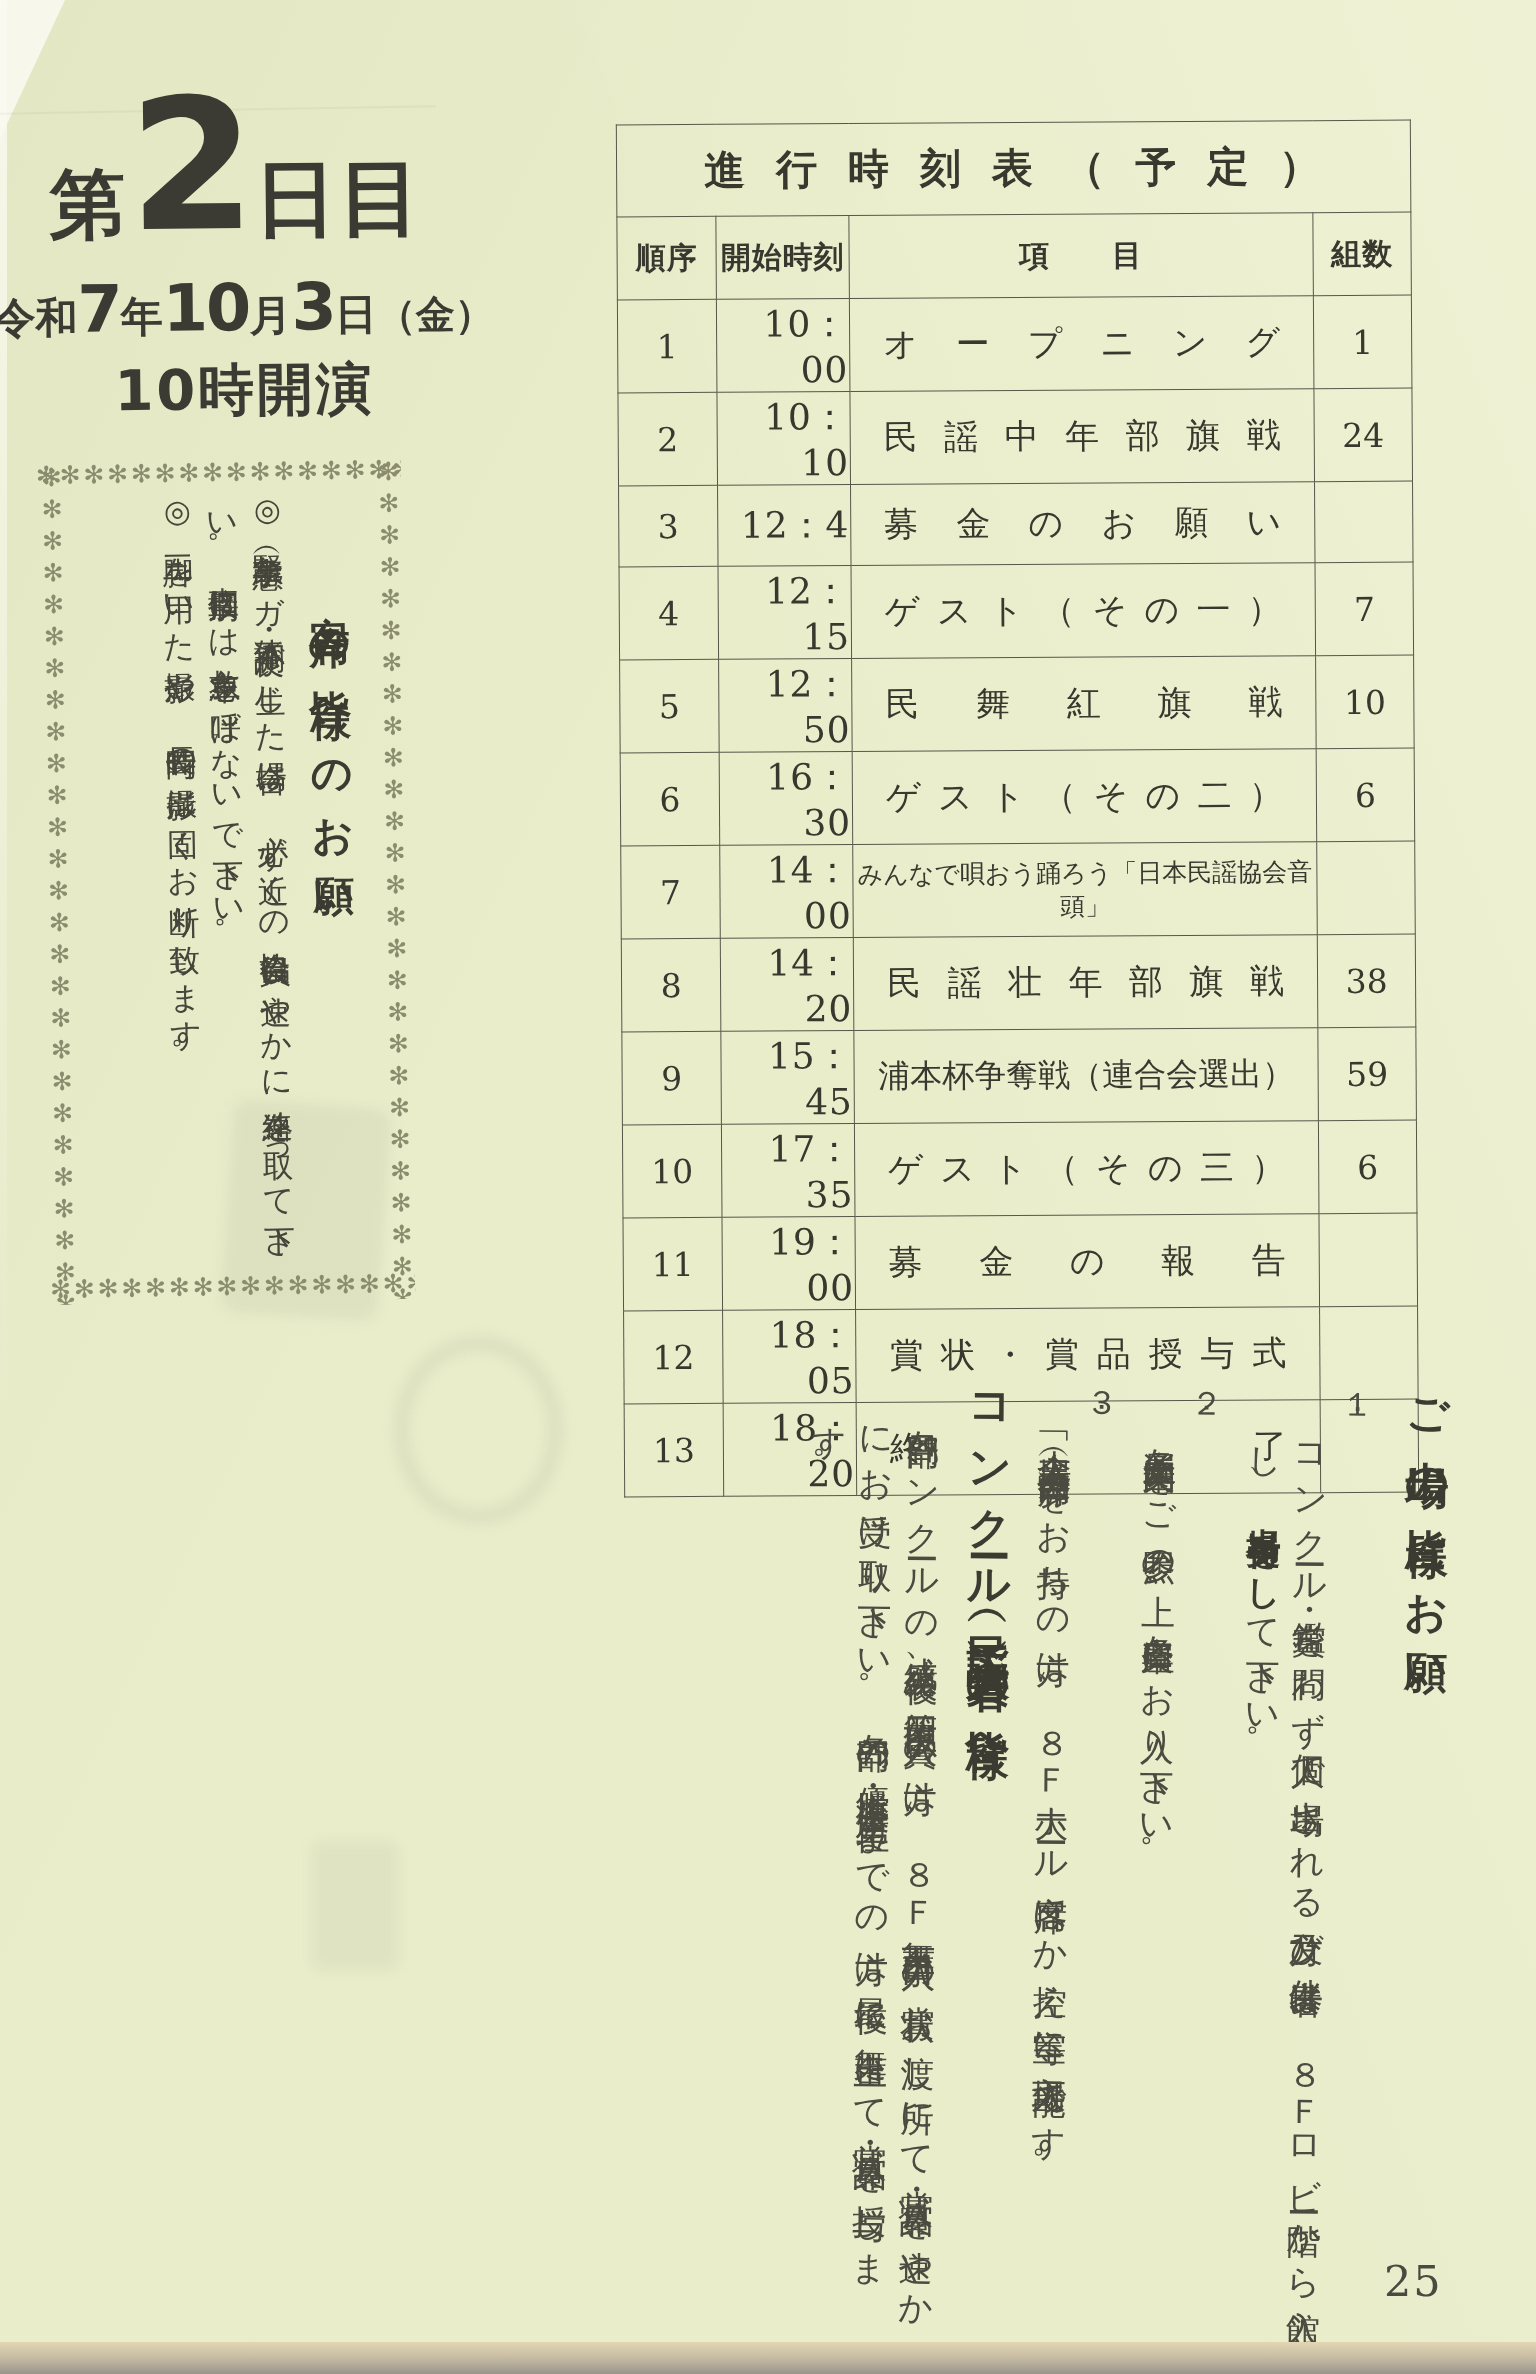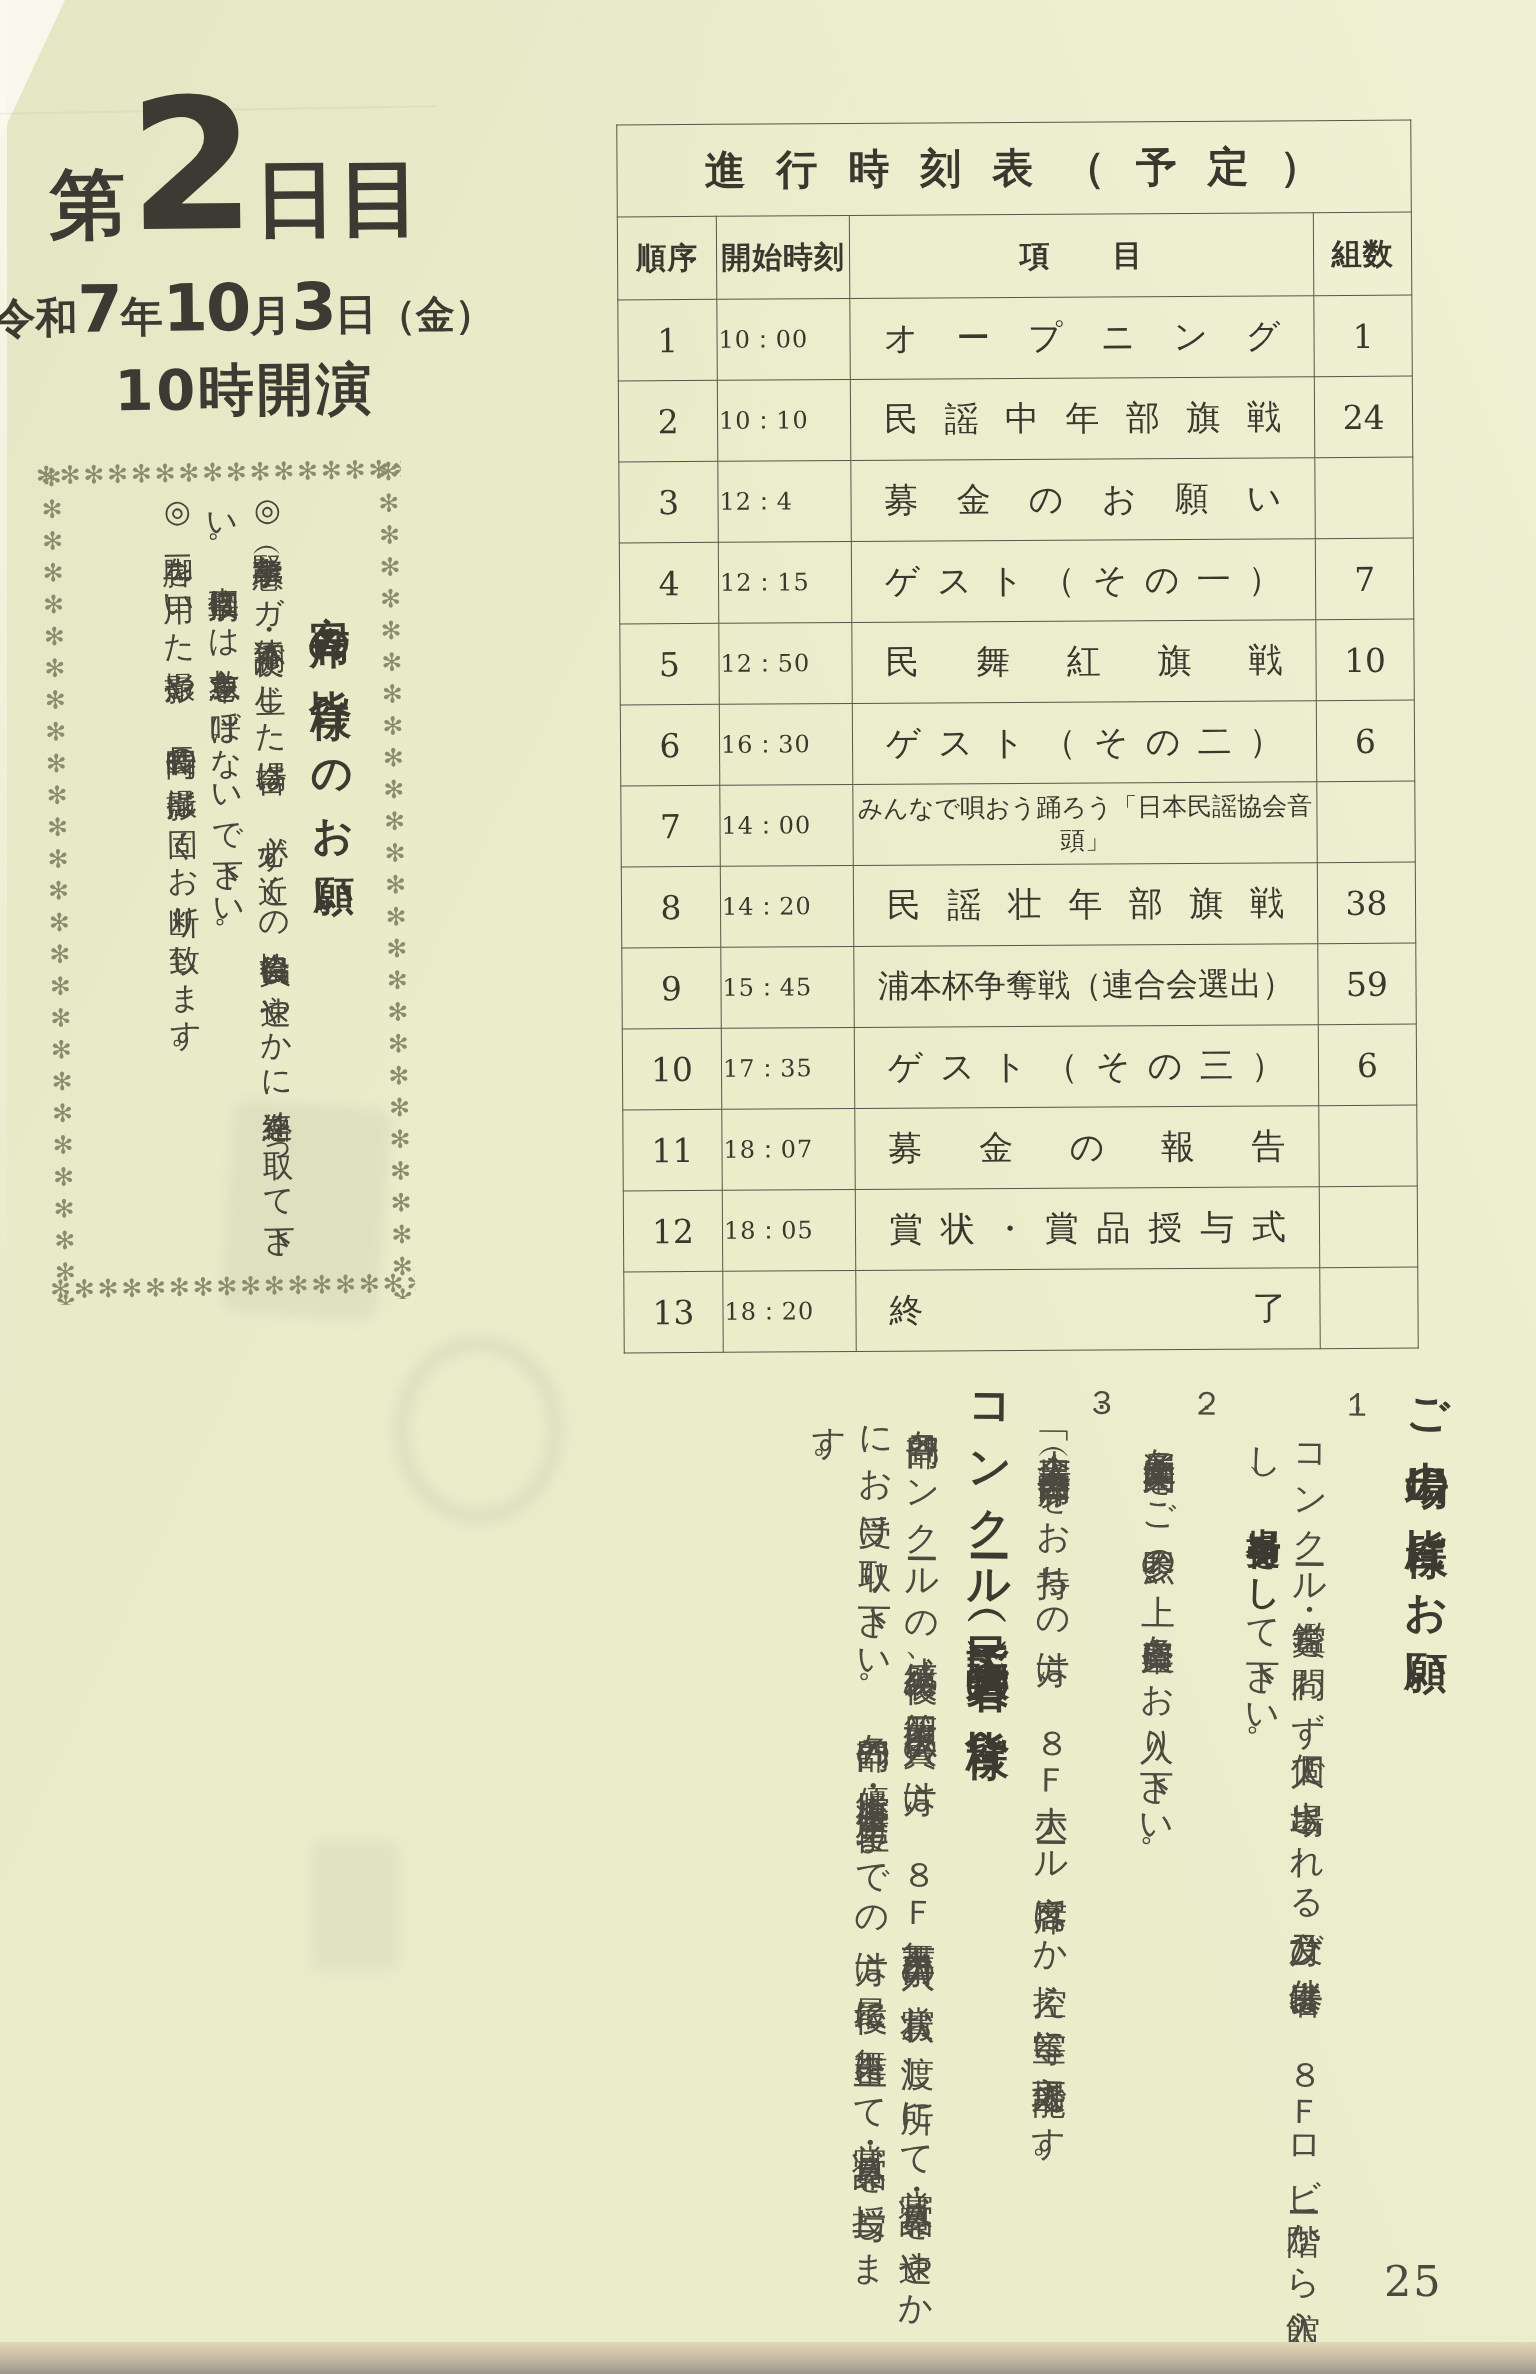--- a/index.html
+++ b/index.html
@@ -74,21 +74,21 @@
   .schedule col.c-time{width:133px;}
   .schedule col.c-item{width:464px;}
   .schedule col.c-groups{width:98px;}
   .schedule th,.schedule td{border:1.5px solid #57564a;}
   .schedule .t-title th{height:89px;font-size:41px;font-weight:600;
     letter-spacing:2.8px;word-spacing:11px;text-align:center;}
   .schedule .t-head th{height:80px;font-size:30px;font-weight:600;text-align:center;
     letter-spacing:0.9px;}
   .schedule td{height:78px;font-size:34px;}
   .schedule td.no{text-align:center;font-size:33px;}
-  .schedule td.time{text-align:left;font-size:24px;letter-spacing:0.9px;}
+  .schedule td.time{text-align:right;font-size:36px;letter-spacing:0.9px;}
   .schedule td.groups{text-align:center;font-size:33px;}
   .schedule td.item{padding:0 33px;}
   .schedule td.item.spread{text-align:justify;text-align-last:justify;}
   .schedule td.item.medium{text-align:center;padding:0 7.4px;font-size:32px;}
   .schedule td.item.small{text-align:center;padding:0 3.7px;font-size:25px;}
 
   
   .bottom{position:absolute;right:83px;top:1367px;width:890px;height:957px;
     writing-mode:vertical-rl;text-orientation:mixed;color:#4c4b41;
     transform:rotate(0.5deg);}
@@ -223,21 +223,21 @@
           <td class="groups">59</td>
         </tr>
         <tr>
           <td class="no">10</td>
           <td class="time">17：35</td>
           <td class="item spread">ゲ ス ト （ そ の 三 ）</td>
           <td class="groups">6</td>
         </tr>
         <tr>
           <td class="no">11</td>
-          <td class="time">18：07</td>
+          <td class="time">19：00</td>
           <td class="item spread">募 金 の 報 告</td>
           <td class="groups"></td>
         </tr>
         <tr>
           <td class="no">12</td>
           <td class="time">18：05</td>
           <td class="item spread">賞 状 ・ 賞 品 授 与 式</td>
           <td class="groups"></td>
         </tr>
         <tr>

